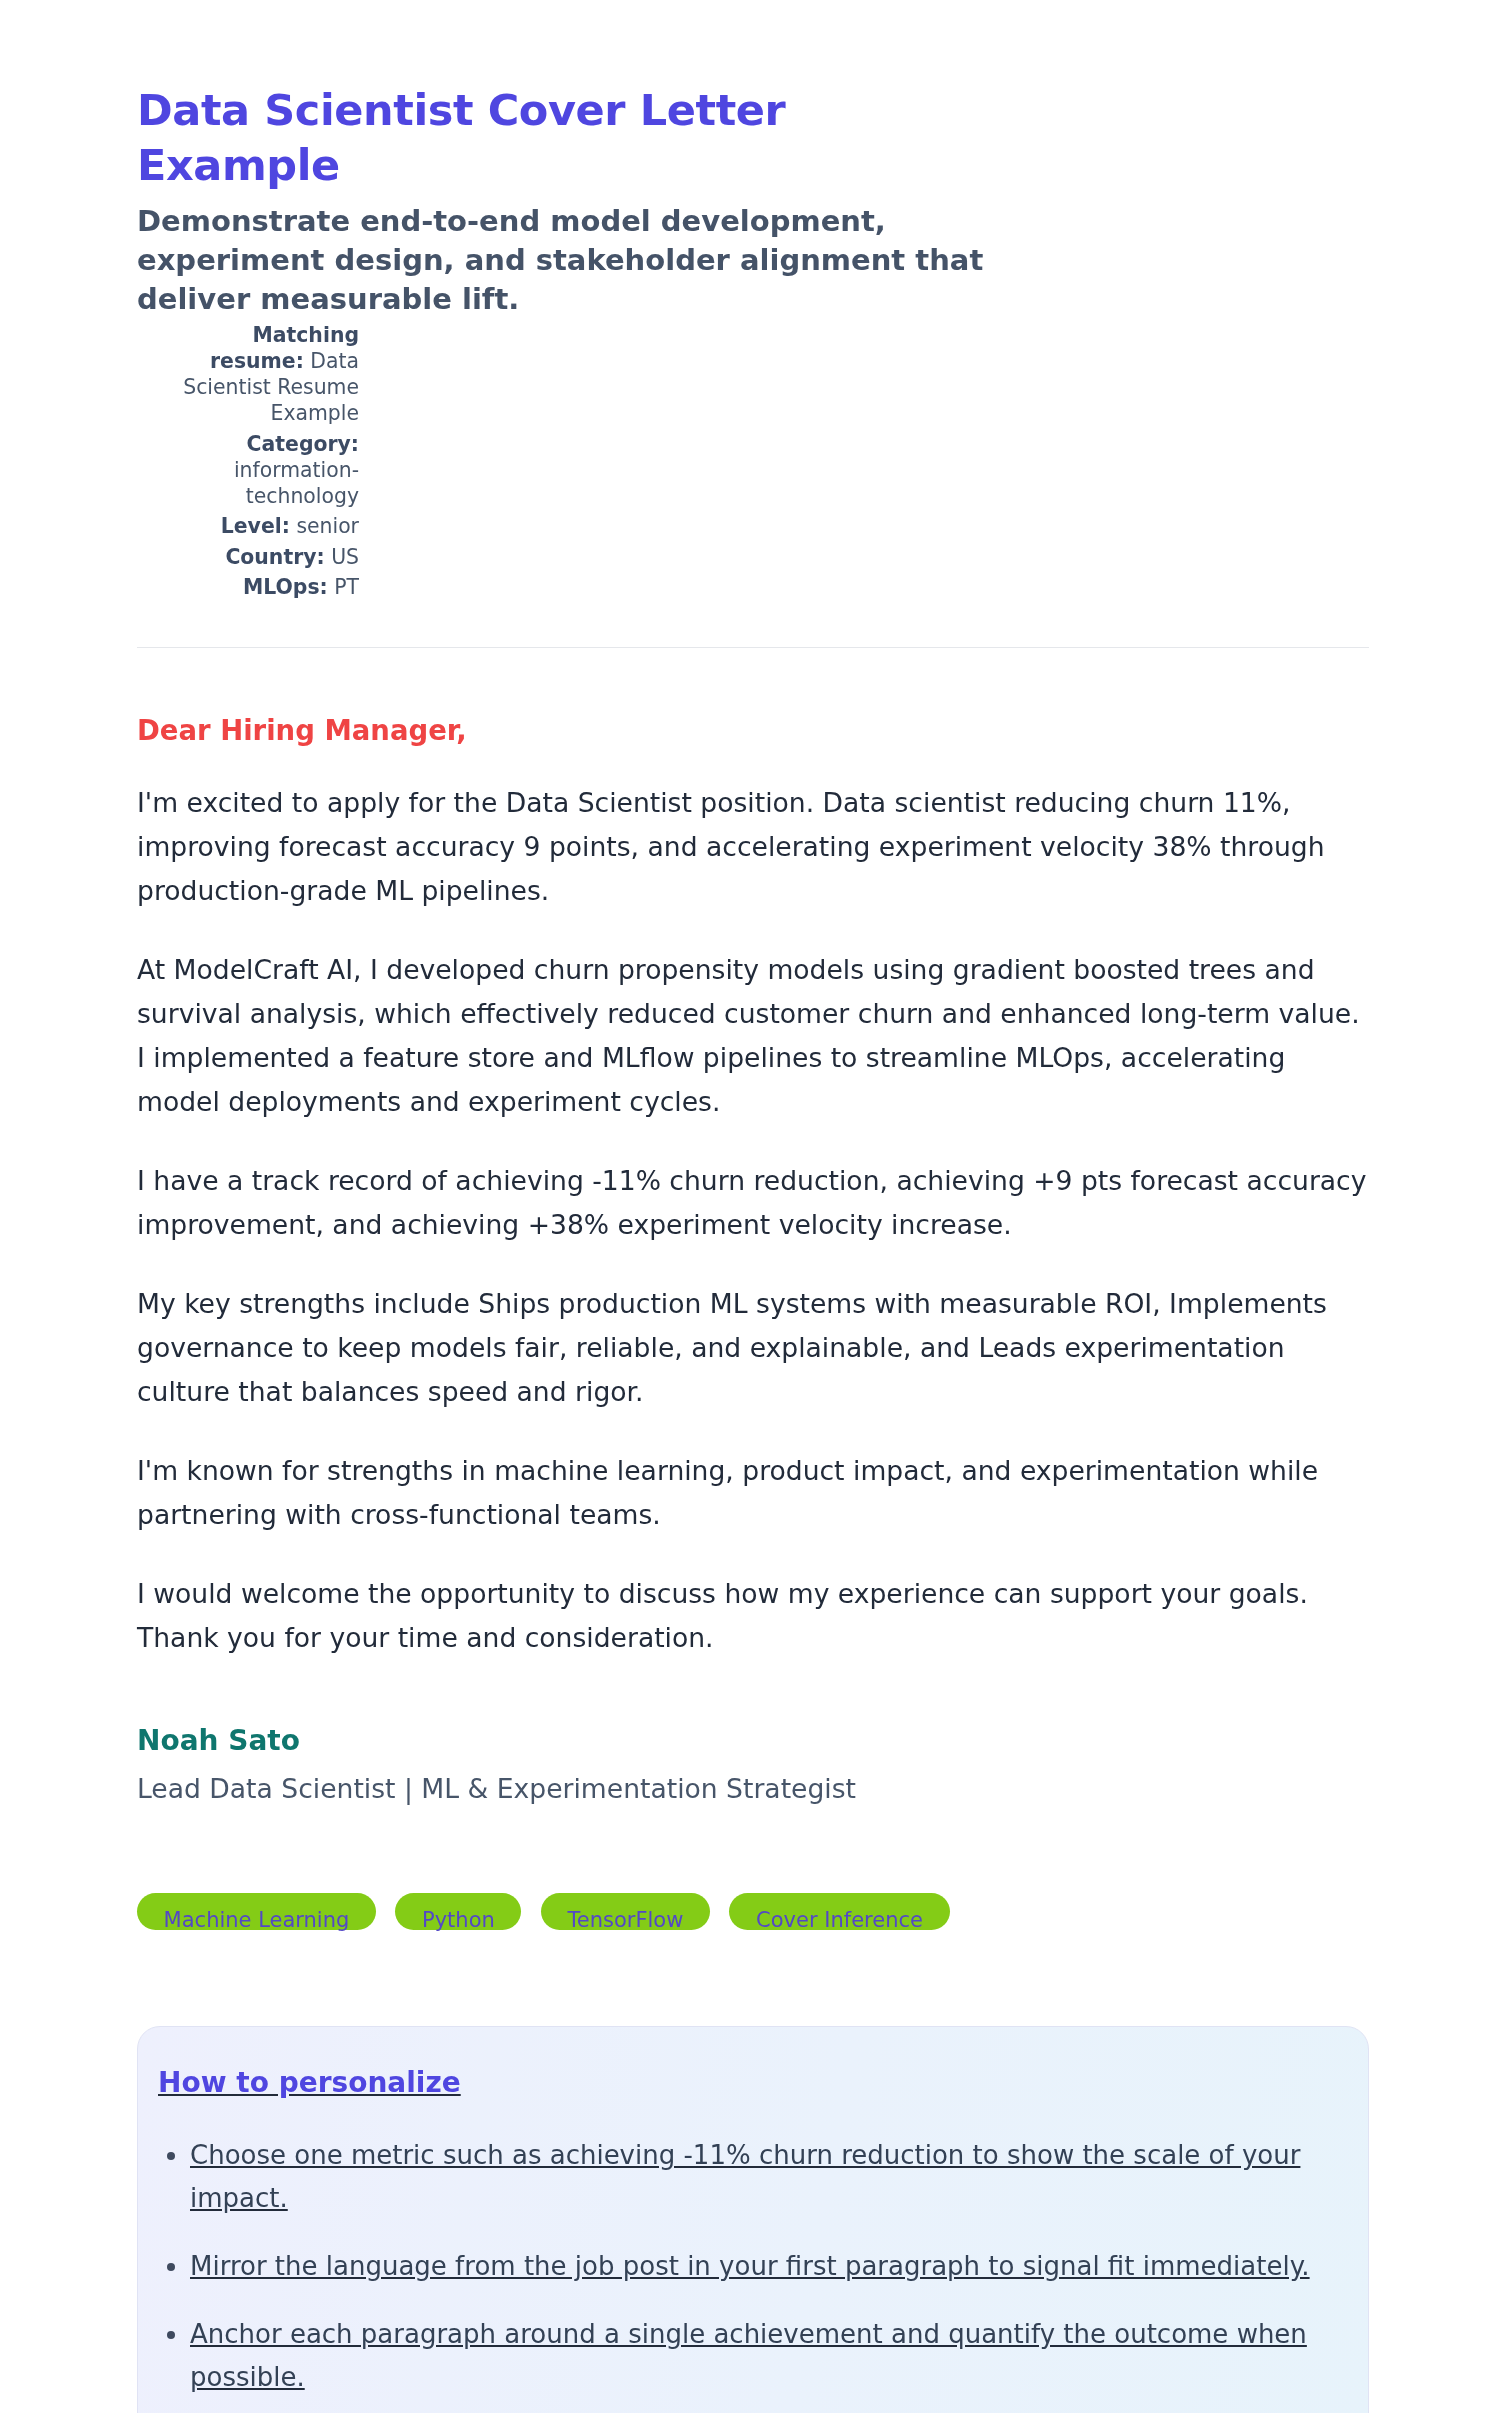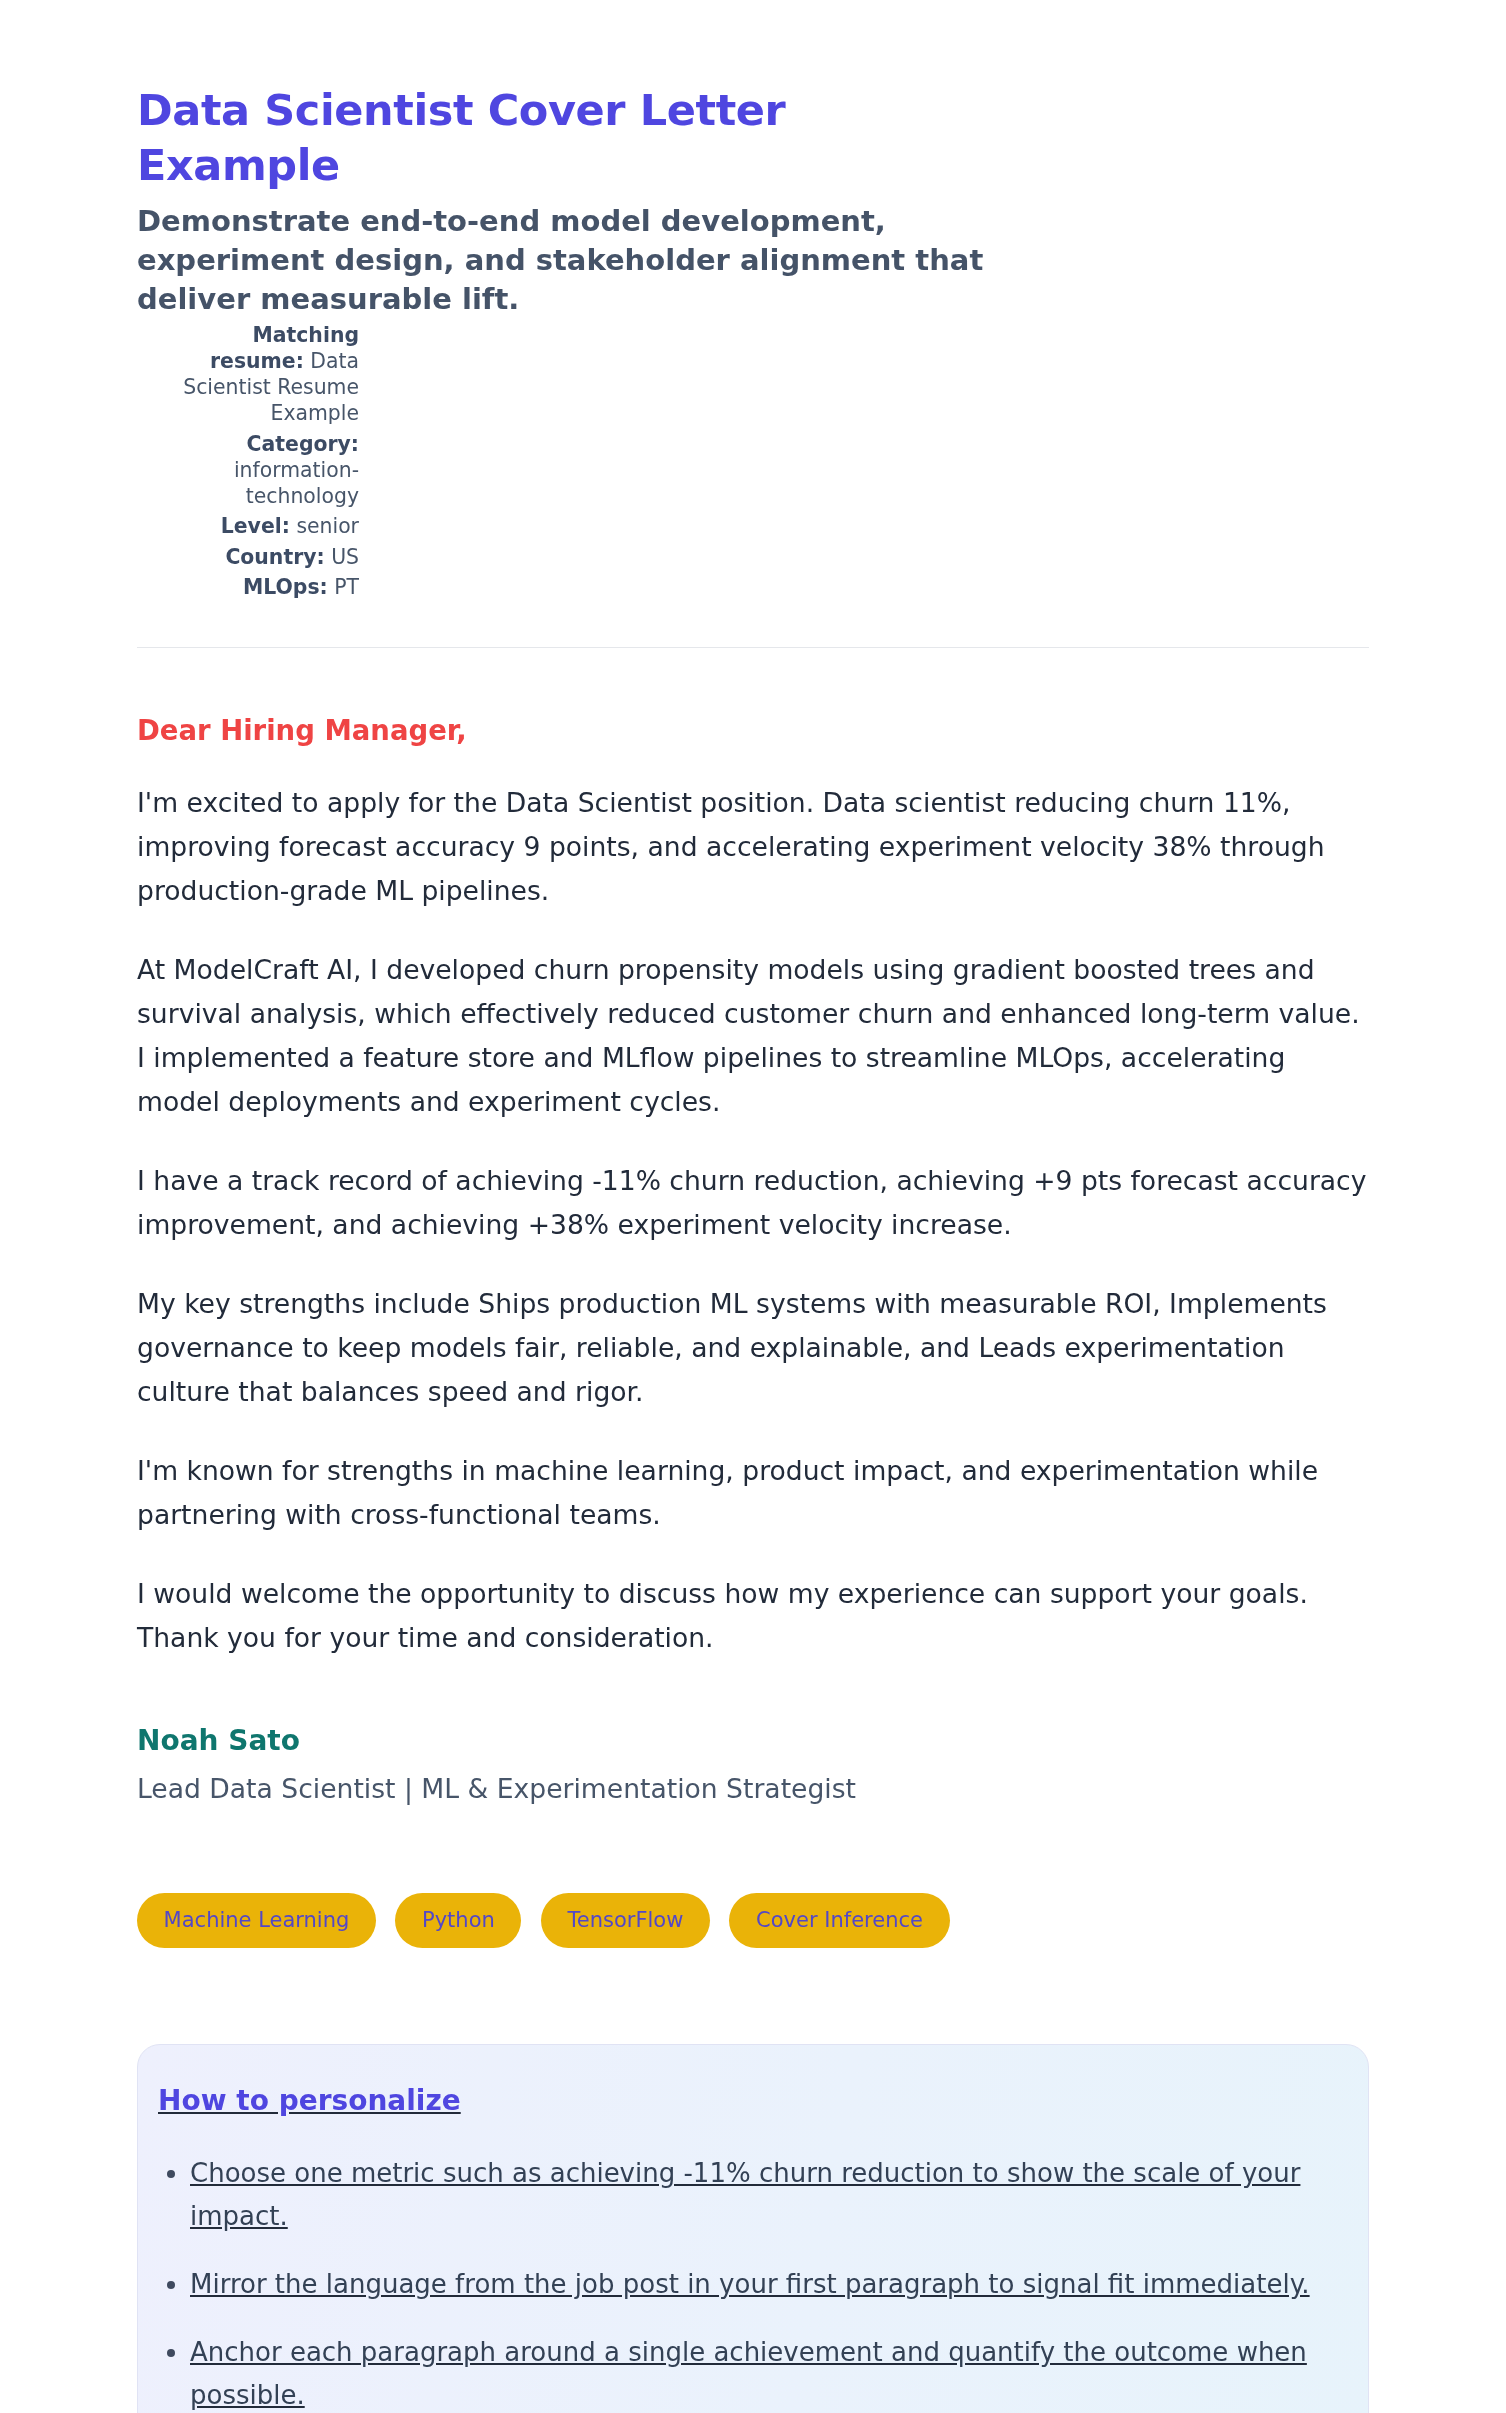--- a/index.html
+++ b/index.html
@@ -64,25 +64,25 @@
     line-height: 44px;
     color: #222b3a;
     margin: 35px 0 0 0;
   }
   .signature { margin-top: 64px; }
   .sig-name  { font-size: 28px; font-weight: bold; color: #0f766e; margin: 0; }
   .sig-role  { font-size: 26.6px; color: #475569; margin: 16px 0 0 0; }
   
   .chips { display: flex; flex-wrap: wrap; gap: 19.5px; margin-top: 89px; }
   .chip {
-    background: #eab308;
+    background: #84cc16;
     color: #5348c7;
     font-size: 21px;
     line-height: 55px;
-    height: 55px;
+    height: 37px;
     padding: 0 26.6px;
     border-radius: 27.5px;
     white-space: nowrap;
     display: inline-block;
   }
   
   .tip-card {
     margin-top: 96px;
     border-radius: 23px;
     border: 0.9px solid #e0e3f4;

